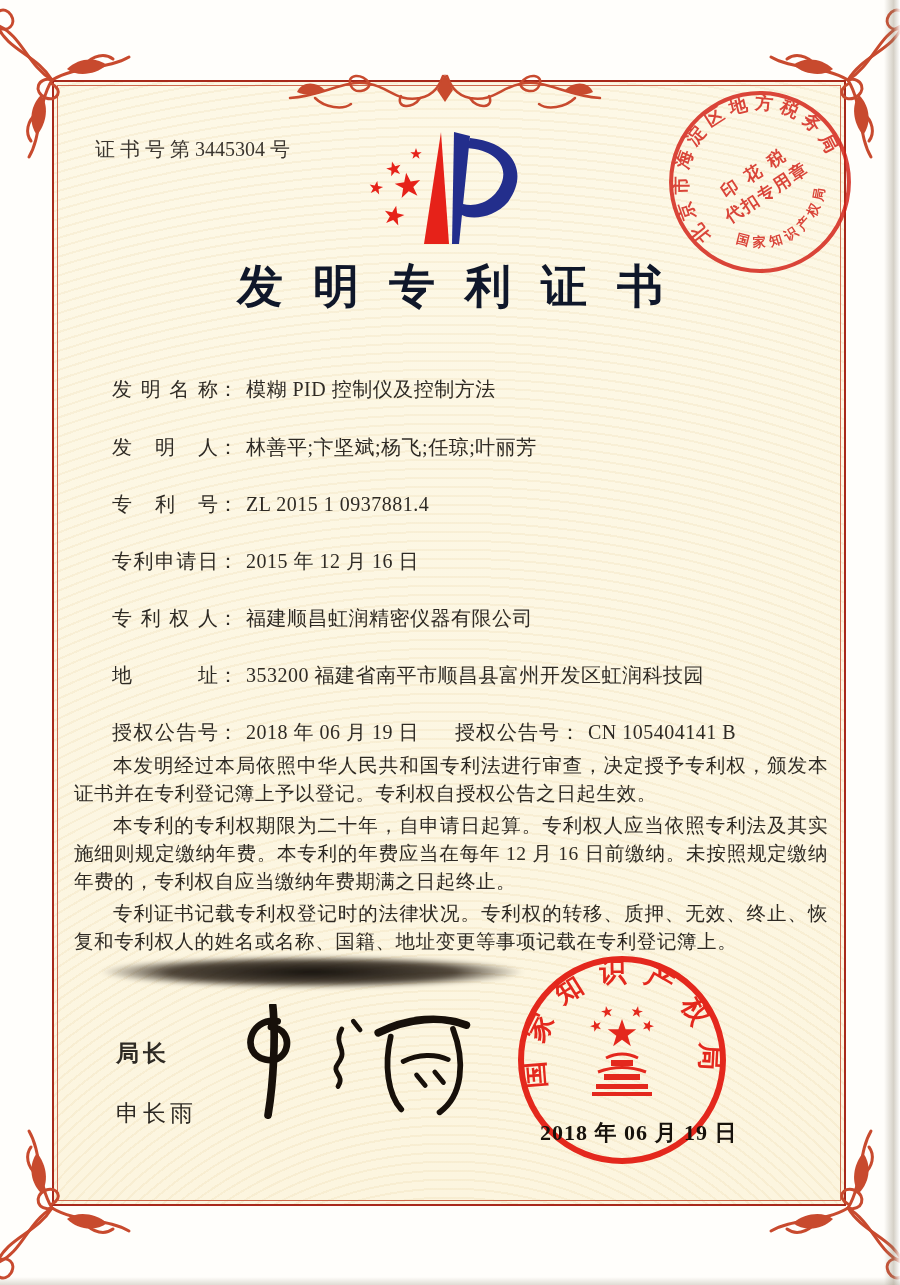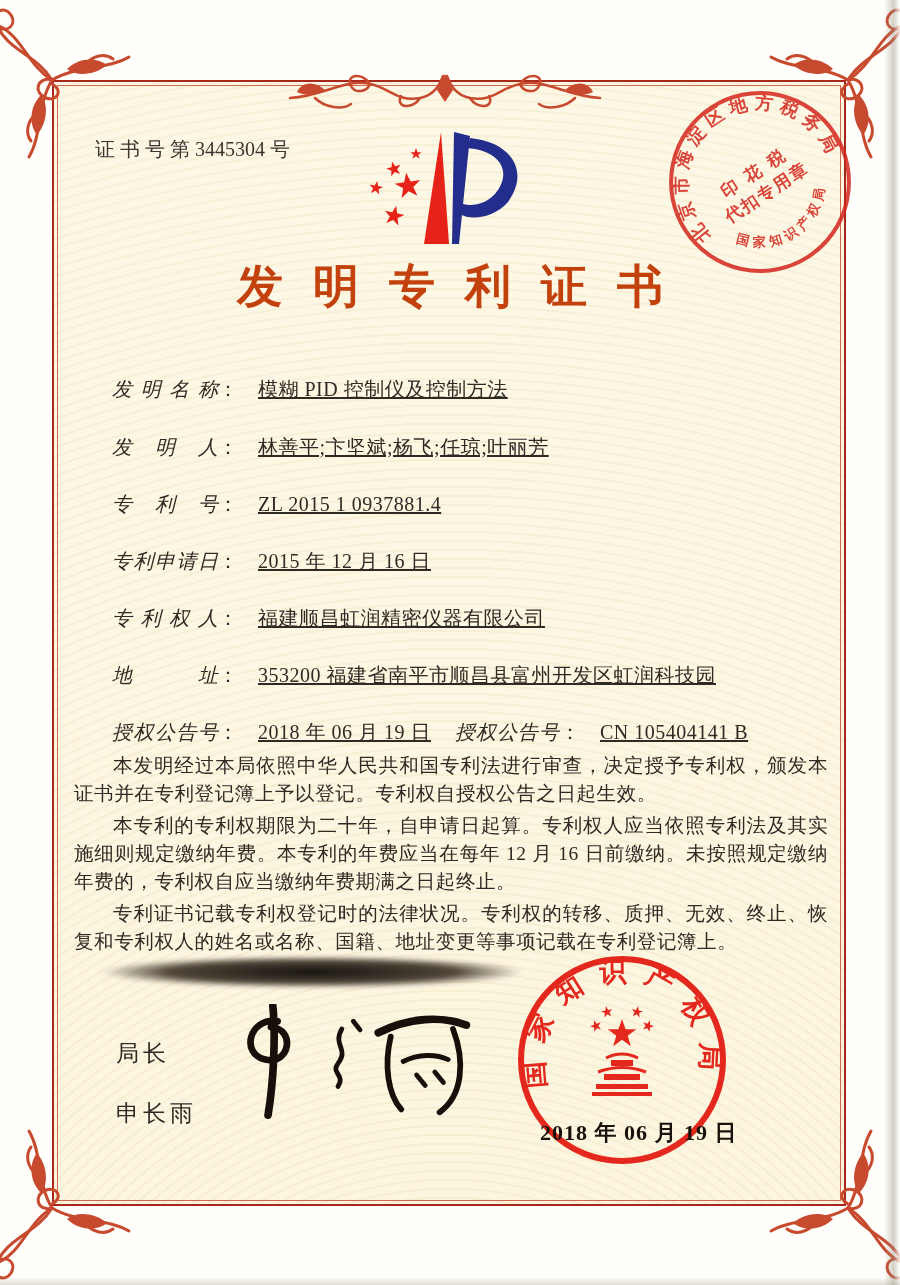--- a/index.html
+++ b/index.html
@@ -22,44 +22,44 @@
   .corner.tl{left:-33px;top:-5px;}
   .corner.tr{left:763px;top:-5px;transform:scaleX(-1);}
   .corner.bl{left:-33px;top:1123px;transform:scaleY(-1);}
   .corner.br{left:763px;top:1123px;transform:scale(-1,-1);}
   .top-ornament{position:absolute;left:285px;top:50px;width:320px;height:70px;}
   
   .cert-no{position:absolute;left:95px;top:136px;font-size:20px;color:#3a352f;}
   .logo{position:absolute;left:352px;top:124px;width:186px;height:126px;}
   .title{
     position:absolute;left:0;right:0;top:256px;margin:0;text-align:center;
-    font-size:46px;font-weight:700;color:#c2410c;letter-spacing:30px;padding-left:30px;
+    font-size:46px;font-weight:700;color:#0f172a;letter-spacing:30px;padding-left:30px;
   }
   
   .fields{position:absolute;left:112px;top:0;width:740px;font-size:20px;}
   .frow{position:absolute;left:0;width:740px;white-space:nowrap;}
-  .flabel{display:inline-block;width:106px;text-align:justify;text-align-last:justify;font-style:italic;}
+  .flabel{display:inline-block;width:106px;text-align:justify;text-align-last:justify;}
   .fcolon{display:inline-block;}
-  .fvalue{margin-left:20px;letter-spacing:.5px;text-decoration:underline;}
+  .fvalue{margin-left:8px;letter-spacing:.5px;}
   .fgroup2{position:absolute;left:343px;top:0;white-space:nowrap;}
   .fgroup2 .flabel{width:auto;letter-spacing:1px;}
   
   .body-text{
     position:absolute;left:74px;top:752px;width:754px;
     font-size:19.5px;line-height:1.42;text-align:justify;letter-spacing:.6px;
   }
   .body-text p{margin:0 0 5px 0;text-indent:2em;}
   
   .dark-band{
     position:absolute;left:100px;top:956px;width:424px;height:32px;border-radius:16px;
     background:radial-gradient(closest-side, rgba(14,10,6,.97), rgba(36,26,16,.8) 68%, rgba(70,52,30,0));
     filter:blur(2px);
   }
   
-  .officer-title{position:absolute;left:116px;top:1038px;font-size:23px;letter-spacing:4px;}
+  .officer-title{position:absolute;left:116px;top:1038px;font-size:23px;letter-spacing:4px;font-weight:bold;}
   .officer-name{position:absolute;left:116px;top:1098px;font-size:23px;letter-spacing:4px;}
   .signature{position:absolute;left:222px;top:1004px;width:255px;height:115px;}
   
   .seal{position:absolute;left:512px;top:950px;width:220px;height:220px;opacity:.92;}
   .seal-date{
     position:absolute;left:540px;top:1118px;width:240px;font-size:22px;font-weight:700;
     color:#17120c;letter-spacing:1px;white-space:nowrap;
   }
   
   .stamp{position:absolute;left:664px;top:86px;width:192px;height:192px;transform:rotate(-33deg);opacity:.85;}

